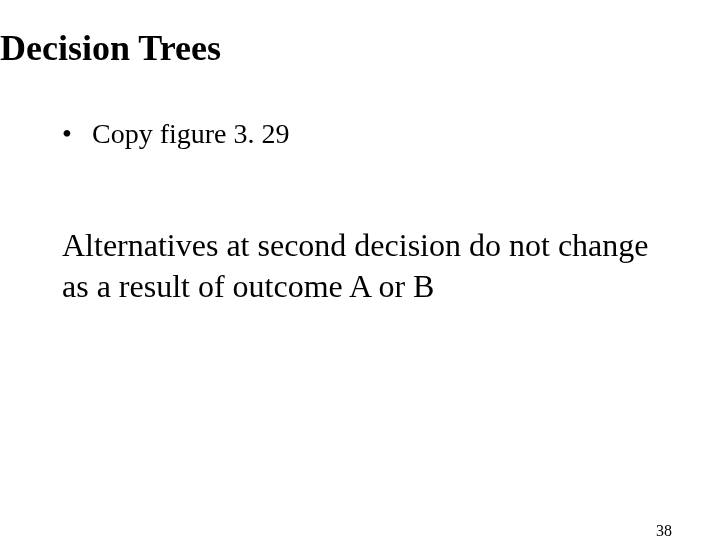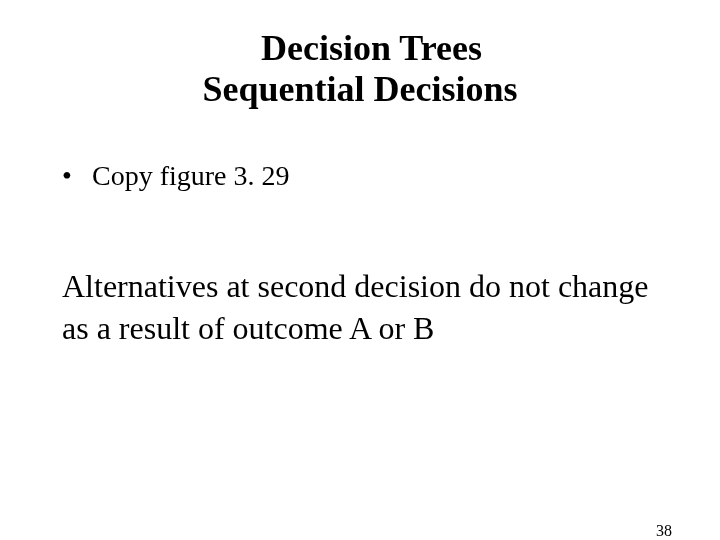--- a/index.html
+++ b/index.html
@@ -12,26 +12,24 @@
     color: #000000;
     overflow: hidden;
   }
   .slide {
     position: relative;
     width: 720px;
     height: 540px;
     box-sizing: border-box;
   }
   .title {
-    text-align: center;
     font-weight: bold;
     font-size: 36px;
     line-height: 1.15;
     margin-top: 28px;
-    padding-left: 23px;
   }
   .title-line2 {
     text-align: center;
     font-weight: bold;
     font-size: 36px;
     line-height: 1.15;
   }
   .body {
     margin-top: 34px;
     padding-left: 62px;
@@ -64,21 +62,20 @@
     bottom: 28px;
     font-size: 16px;
   }
 </style>
 </head>
 <body>
 
 <div class="slide">
 
   <div class="title">Decision Trees</div>
-  <div class="title-line2">Sequential Decisions</div>
 
   <div class="body">
     <div class="bullet-row">
       <div class="bullet-dot">•</div>
       <div class="bullet-text">Copy figure 3. 29</div>
     </div>
 
     <div class="para">Alternatives at second decision do not change as a result of outcome A or B</div>
   </div>
 

